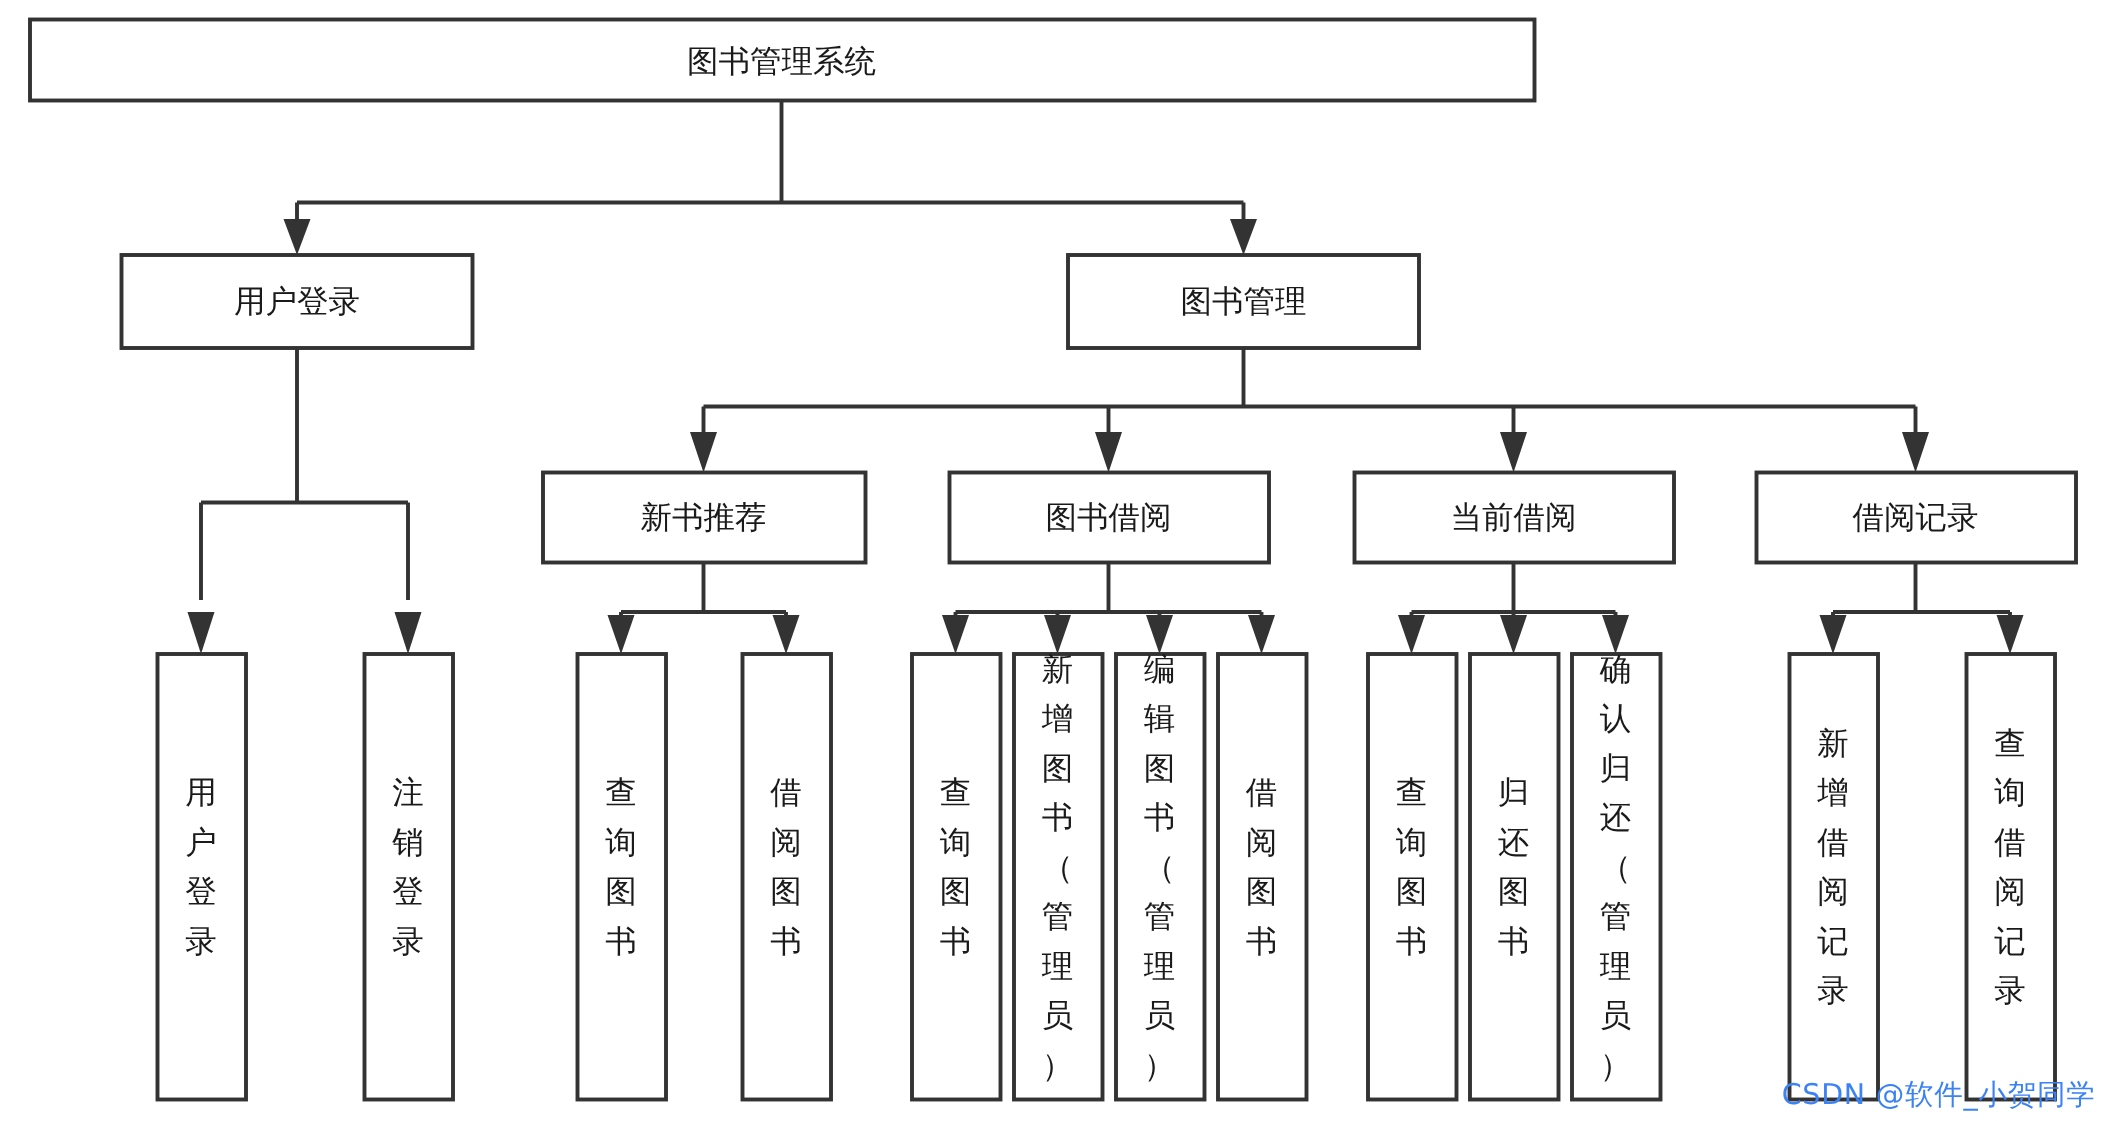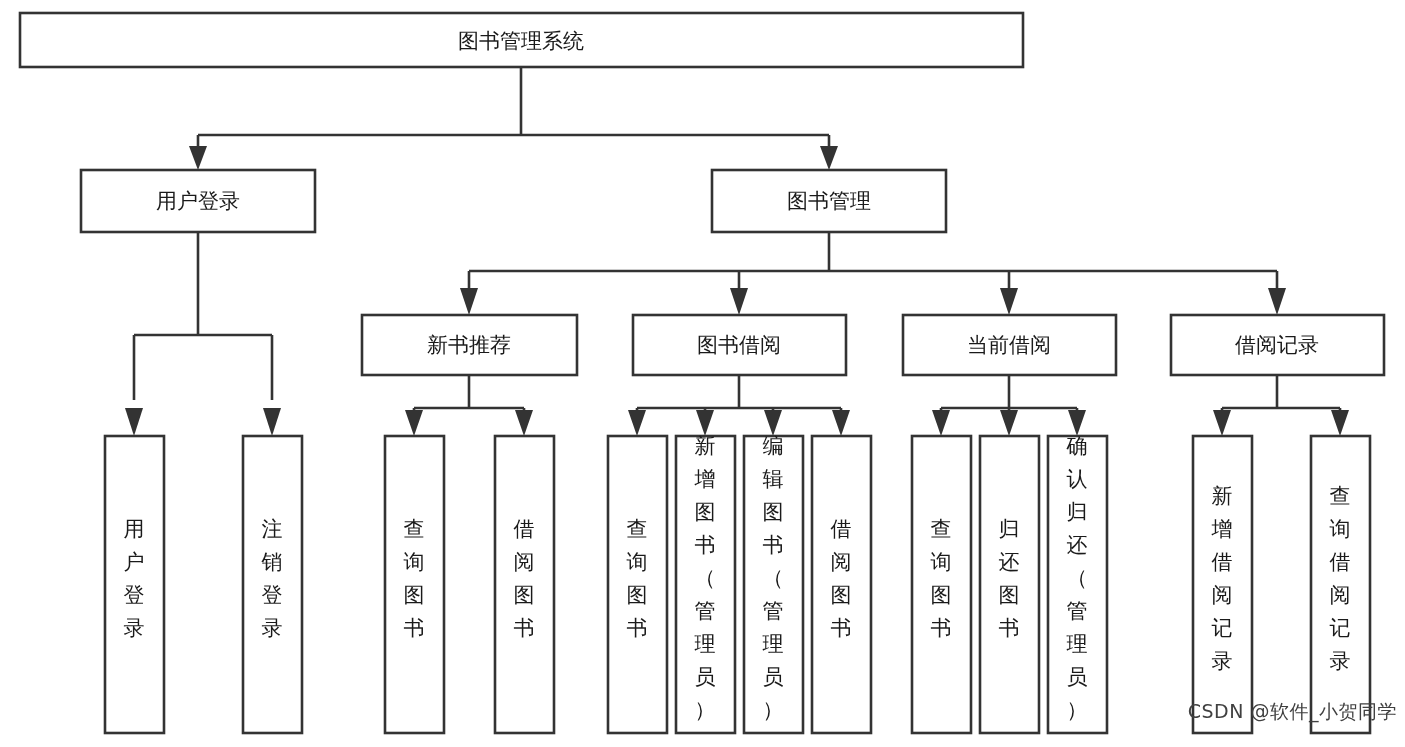--- a/index.html
+++ b/index.html
@@ -48,24 +48,24 @@
     fill: none;
     stroke-linecap: butt;
   }
   .arrow-head {
     fill: #333333;
     stroke: none;
   }
   .watermark {
     position: absolute;
     right: 8px;
-    bottom: 22px;
+    bottom: 4px;
     font-family: "DejaVu Sans", "Liberation Sans", sans-serif;
     font-size: 19px;
-    color: #404040;
+    color: #3b82f6;
     letter-spacing: 0.5px;
     white-space: nowrap;
     pointer-events: none;
   }
 </style>
 </head>
 <body>
 
 <div id="diagram-root">
   <svg class="diagram" viewBox="0 0 1405 747" xmlns="http://www.w3.org/2000/svg">

